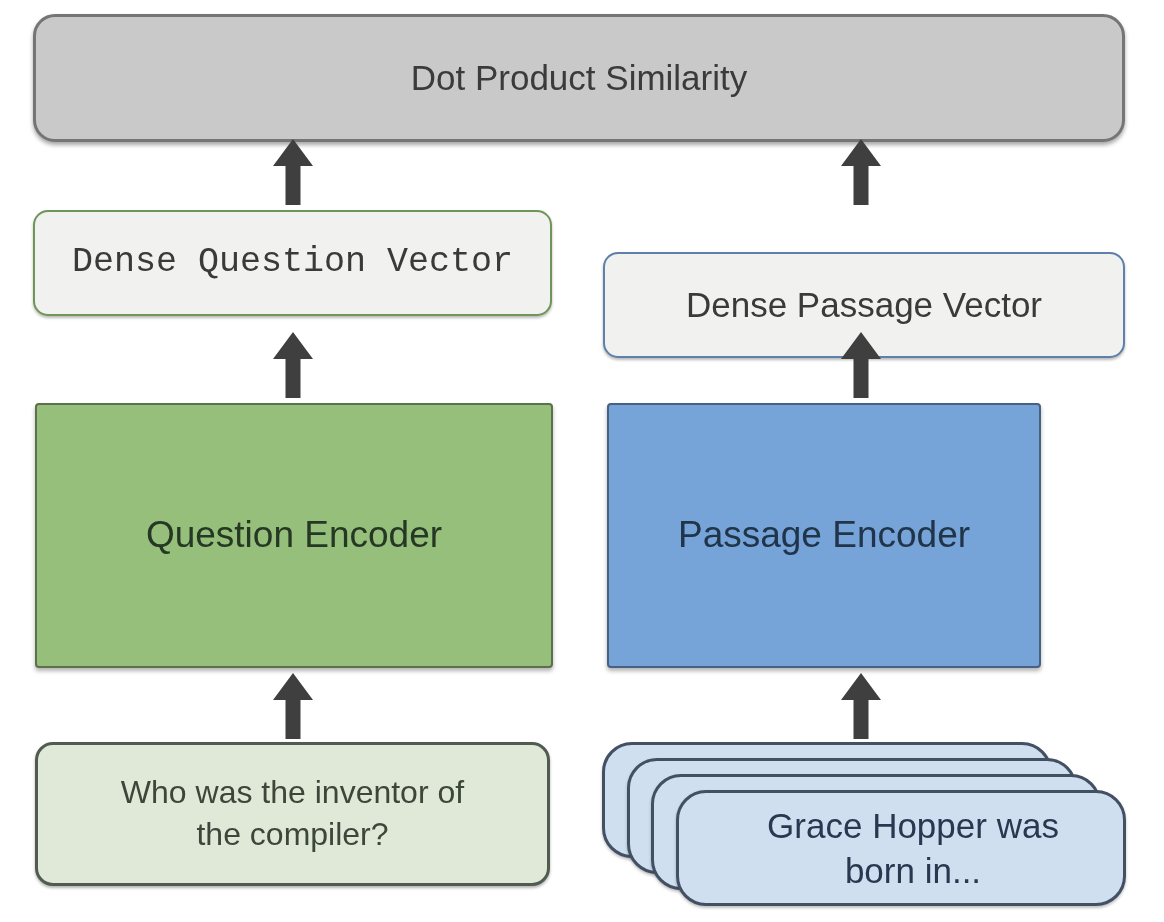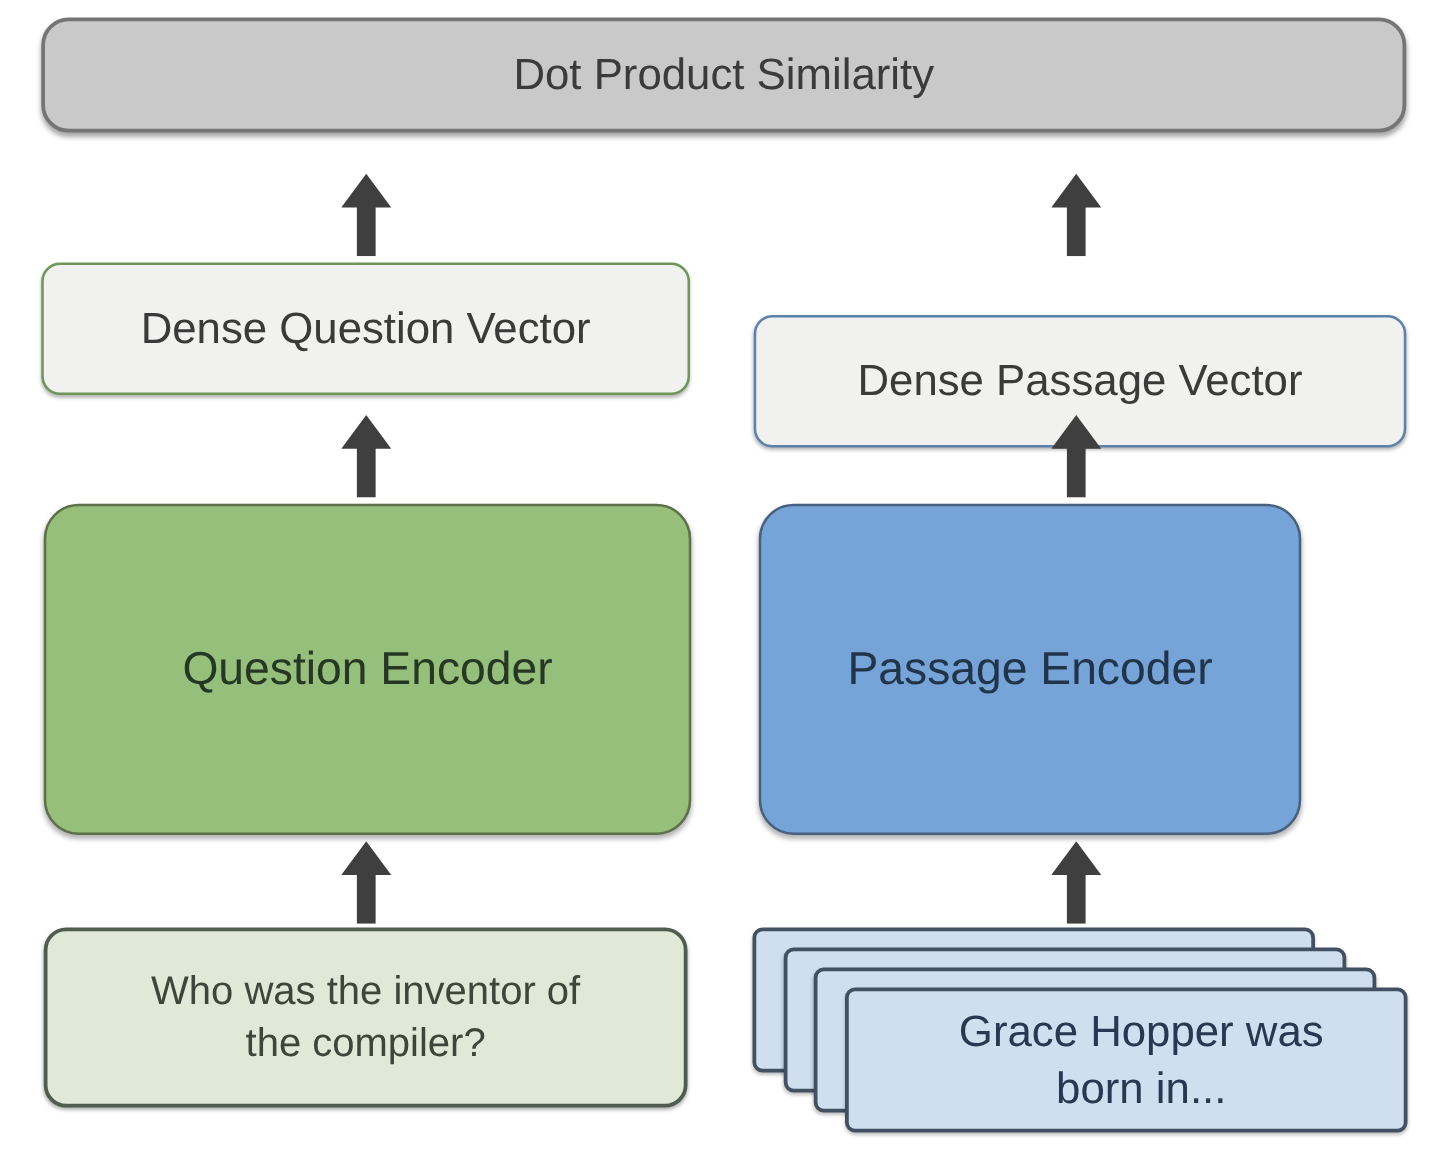--- a/index.html
+++ b/index.html
@@ -19,41 +19,41 @@
     position: absolute;
     display: flex;
     align-items: center;
     justify-content: center;
     text-align: center;
     box-sizing: border-box;
     white-space: pre-line;
     line-height: 1.3;
   }
   .similarity {
-    left: 33px; top: 14px; width: 1092px; height: 92px;
+    left: 33px; top: 14px; width: 1092px; height: 128px;
     background: var(--similarity-fill);
     border: 3px solid var(--similarity-border);
     border-radius: 22px;
     color: var(--similarity-text);
     font-size: 35px;
     box-shadow: 0 3px 4px rgba(0,0,0,0.35);
   }
   .vector {
     top: 210px; height: 106px;
     background: var(--vector-fill);
     border-radius: 15px;
     color: var(--vector-text);
     font-size: 35px;
     box-shadow: 0 2px 3px rgba(0,0,0,0.28);
   }
-  .vector.q { left: 33px;  width: 519px; border: 2.5px solid var(--question-border); }
+  .vector.q { left: 33px;  width: 519px; border: 2.5px solid var(--question-border); font-family: Liberation Mono, monospace; }
   .vector.p { left: 603px; width: 522px; border: 2.5px solid var(--passage-border); margin-top: 42px; }
   .encoder {
     top: 403px; height: 265px;
-    border-radius: 28px;
+    border-radius: 4px;
     font-size: 37px;
     box-shadow: 0 3px 4px rgba(0,0,0,0.3);
   }
   .encoder.q {
     left: 35px; width: 518px;
     background: var(--question-encoder-fill);
     border: 2.5px solid var(--question-encoder-border);
     color: var(--question-encoder-text);
   }
   .encoder.p {
@@ -68,21 +68,21 @@
     border: 3px solid var(--question-input-border);
     border-radius: 18px;
     color: var(--question-input-text);
     font-size: 32px;
     box-shadow: 0 2px 3px rgba(0,0,0,0.3);
   }
   .passage-card {
     width: 450px; height: 116px;
     background: var(--passage-card-fill);
     border: 3px solid var(--passage-card-border);
-    border-radius: 8px;
+    border-radius: 30px;
     color: var(--passage-card-text);
     font-size: 35px;
     box-shadow: 0 2px 3px rgba(0,0,0,0.25);
     padding-left: 24px;
   }
   .passage-card.c0 { left: 602px; top: 742px; z-index: 1; }
   .passage-card.c1 { left: 627px; top: 758px; z-index: 2; }
   .passage-card.c2 { left: 651px; top: 774px; z-index: 3; }
   .passage-card.c3 { left: 676px; top: 790px; z-index: 4; }
   .arrow {

